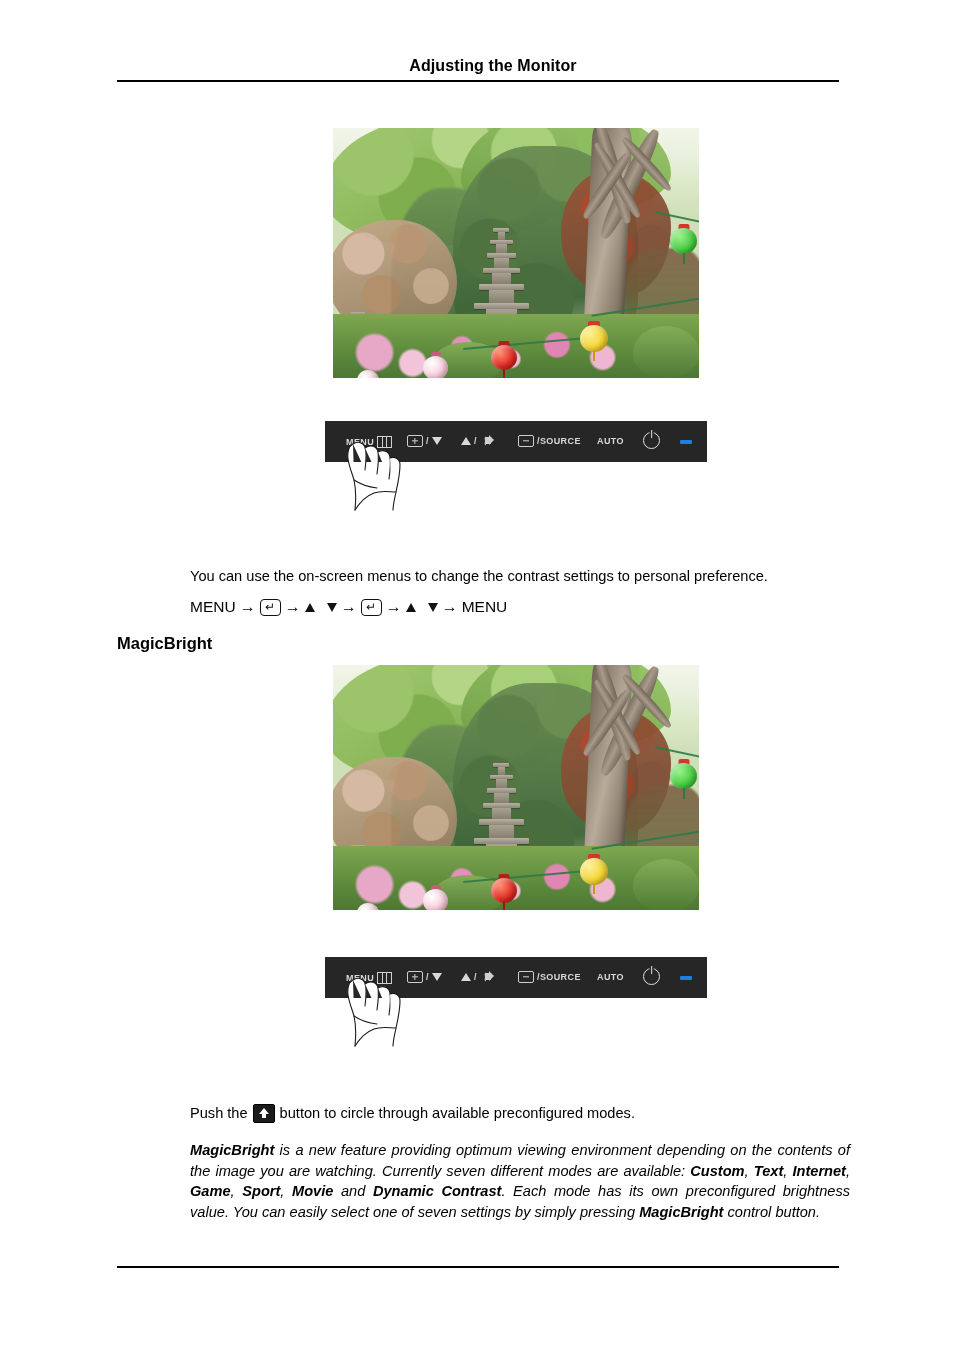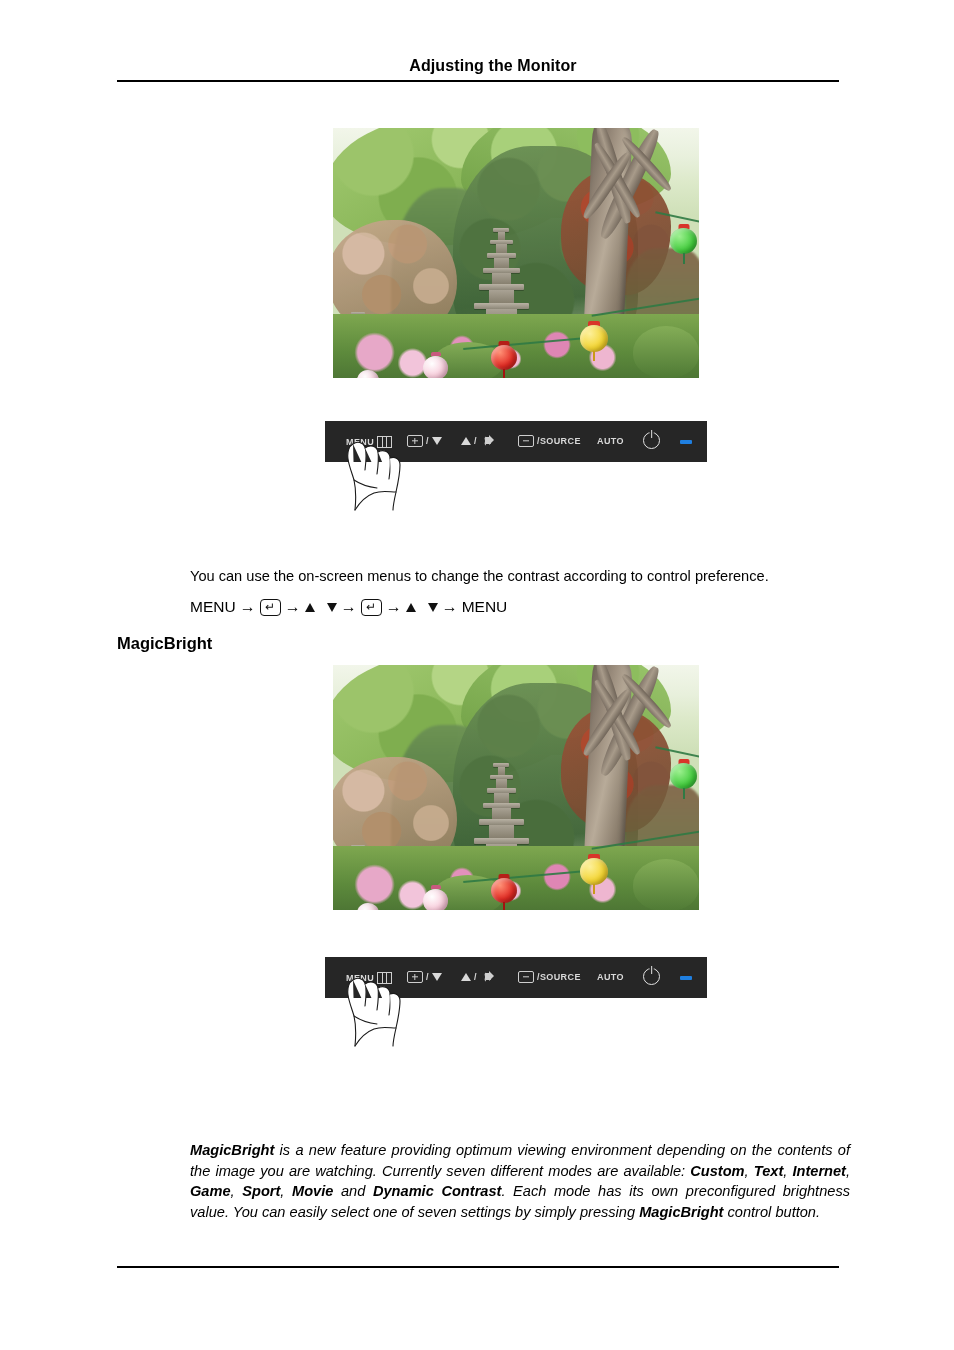--- a/index.html
+++ b/index.html
@@ -583,21 +583,21 @@
       <path d="M13 4 C9 6 7 12 8 19 C9 26 12 33 14 40 C16 49 16 60 15 70"></path>
       <path d="M13 4 C17 1 23 2 25 7 C27 13 26 22 25 30"></path>
       <path d="M25 8 C30 4 37 6 38 12 C39 19 38 27 37 34"></path>
       <path d="M38 12 C43 9 49 11 50 17 C51 24 50 32 49 39"></path>
       <path d="M50 18 C55 16 60 19 60 25 C60 33 58 43 56 52 C54 61 53 67 53 70"></path>
       <path d="M15 70 C20 62 26 56 34 53 C42 50 50 52 56 52"></path>
       <path d="M14 40 C20 44 28 47 37 48"></path>
     </g>
   </svg>
 
-  <div class="body-text para-contrast">You can use the on-screen menus to change the contrast according to control preference.</div>
+  <div class="body-text para-contrast">You can use the on-screen menus to change the contrast settings to personal preference.</div>
 
   <div class="nav-line">
     <span>MENU</span>
     <span class="arrow">→</span>
     <span class="enter-key"></span>
     <span class="arrow">→</span>
     <span class="tri-up-sm"></span>
     <span class="tri-down-sm" style="margin-left:8px"></span>
     <span class="arrow">→</span>
     <span class="enter-key"></span>
@@ -728,19 +728,24 @@
       <path d="M13 4 C9 6 7 12 8 19 C9 26 12 33 14 40 C16 49 16 60 15 70"></path>
       <path d="M13 4 C17 1 23 2 25 7 C27 13 26 22 25 30"></path>
       <path d="M25 8 C30 4 37 6 38 12 C39 19 38 27 37 34"></path>
       <path d="M38 12 C43 9 49 11 50 17 C51 24 50 32 49 39"></path>
       <path d="M50 18 C55 16 60 19 60 25 C60 33 58 43 56 52 C54 61 53 67 53 70"></path>
       <path d="M15 70 C20 62 26 56 34 53 C42 50 50 52 56 52"></path>
       <path d="M14 40 C20 44 28 47 37 48"></path>
     </g>
   </svg>
 
+  <div class="body-text para-push">
+    <span>Push the</span>
+    <span class="mb-key"></span>
+    <span>button to circle through available preconfigured modes.</span>
+  </div>
 
   <div class="body-text para-magic">
     <b>MagicBright</b><span> is a new feature providing optimum viewing environment depending on the contents of the image you are watching. Currently seven different modes are available: </span><span id="modes-list"><b>Custom</b>, <b>Text</b>, <b>Internet</b>, <b>Game</b>, <b>Sport</b>, <b>Movie</b> and <b>Dynamic Contrast</b></span><span>. Each mode has its own preconfigured brightness value. You can easily select one of seven settings by simply pressing </span><b>MagicBright</b><span> control button.</span>
   </div>
 
   <div class="footer-rule"></div>
 </div>
 
 </body></html>

